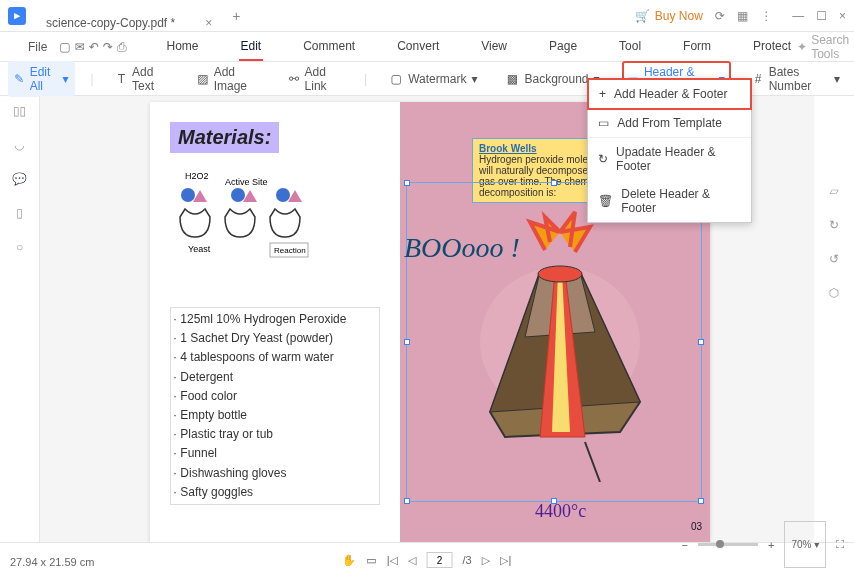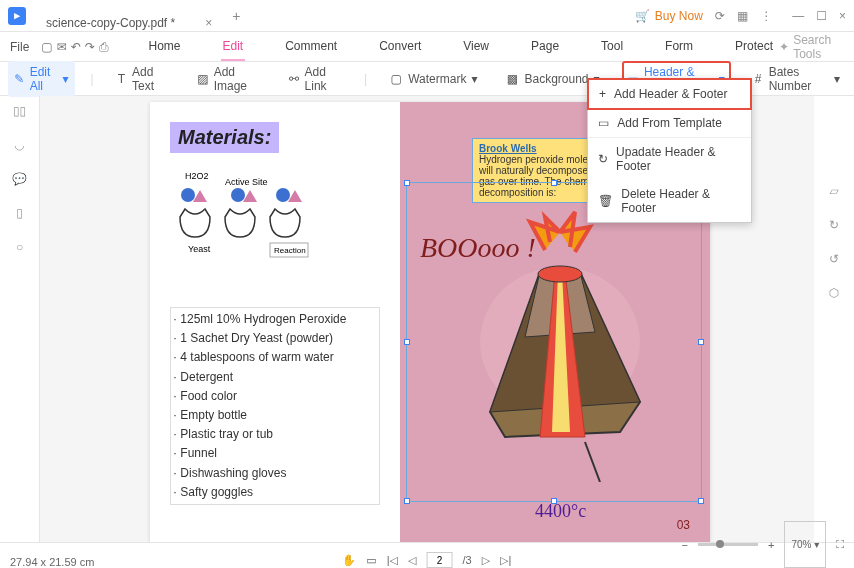--- a/index.html
+++ b/index.html
@@ -7,26 +7,26 @@
 
 .titlebar { height: 32px; display: flex; align-items: center; padding: 0 8px; border-bottom: 1px solid #e5e5e5; }
 .app-icon { width: 18px; height: 18px; background: #3b82f6; border-radius: 3px; margin-right: 8px; display: flex; align-items: center; justify-content: center; color: #fff; font-weight: bold; font-size: 11px; }
 .tab { display: flex; align-items: flex-end; padding: 0 12px; height: 28px; font-size: 12px; color: #555; position: relative; }
 .tab-close { margin-left: 30px; color: #888; cursor: pointer; }
 .tab-add { margin-left: 8px; color: #888; font-size: 14px; }
 .titlebar-right { margin-left: auto; display: flex; align-items: center; gap: 12px; color: #888; }
 .buy-now { color: #e67e22; display: flex; align-items: center; gap: 4px; }
 .window-controls { display: flex; gap: 12px; margin-left: 8px; }
 
-.menubar { height: 30px; display: flex; align-items: center; padding: 0 2px; border-bottom: 1px solid #e5e5e5; gap: 4px; }
+.menubar { height: 30px; display: flex; align-items: center; padding: 0 20px; border-bottom: 1px solid #e5e5e5; gap: 4px; }
 .file-btn { padding: 4px 8px; color: #555; }
 .icon-btn { width: 22px; height: 22px; display: flex; align-items: center; justify-content: center; color: #777; }
 .menu-tabs { display: flex; gap: 20px; margin-left: 16px; }
 .menu-tab { padding: 6px 2px; color: #444; margin-left: 18px; }
-.menu-tab.active { color: #ec4899; border-bottom: 2px solid #f9a8d4; }
+.menu-tab.active { color: #0f172a; border-bottom: 2px solid #ef4444; }
 .search-tools { margin-left: auto; color: #aaa; font-size: 12px; display: flex; align-items: center; gap: 4px;}
 .right-icons { display: flex; gap: 10px; margin-left: 12px; }
 
 .toolbar { height: 34px; display: flex; align-items: center; padding: 0 8px; border-bottom: 1px solid #e5e5e5; gap: 16px; }
 .tool-btn { display: flex; align-items: center; gap: 5px; padding: 4px 6px; color: #555; border-radius: 3px; }
 .tool-btn.edit-all { background: #eaf2fe; color: #3b82f6; }
 .tool-btn .ico { width: 14px; height: 14px; display: inline-flex; align-items: center; justify-content: center; }
 .dropdown-marker { border: 2px solid #e74c3c; padding: 2px 4px; }
 
 .sidebar-left { position: absolute; left: 0; top: 96px; bottom: 26px; width: 40px; border-right: 1px solid #e5e5e5; display: flex; flex-direction: column; align-items: center; padding-top: 8px; gap: 20px; color: #999; }
@@ -40,23 +40,23 @@
 .materials-hdr { display: inline-block; background: #c4b5fd; padding: 4px 8px; font-size: 20px; font-weight: bold; font-style: italic; color: #222; }
 .diagram { margin-top: 14px; font-size: 10px; }
 .list-box { border: 1px solid #ddd; margin-top: 40px; padding: 2px; font-size: 12px; line-height: 1.6; }
 .list-box li { list-style: none; }
 .list-box li::before { content: "· "; }
 
 .sticky { position: absolute; right: 8px; top: 36px; width: 230px; background: #fee17a; border: 1px solid #6ba8e0; padding: 4px 6px; font-size: 10px; color: #333; }
 .sticky .author { color: #2b6cb0; text-decoration: underline; font-weight: bold; }
 .volcano-sel { position: absolute; left: 6px; top: 80px; right: 8px; bottom: 40px; border: 1px solid #6ba8e0; }
 .sel-handle { width: 6px; height: 6px; background: #fff; border: 1px solid #3b82f6; position: absolute; }
-.boo-text { position: absolute; left: 20px; top: 130px; color: #7f1d1d; font-size: 28px; font-family: cursive; font-style: italic; }
+.boo-text { position: absolute; left: 4px; top: 130px; color: #0c4a6e; font-size: 28px; font-family: cursive; font-style: italic; }
 .temp-text { position: absolute; left: 135px; bottom: 20px; color: #4c1d95; font-size: 18px; font-family: cursive; }
-.page-num { position: absolute; right: 20px; bottom: 10px; color: #7f1d1d; font-size: 12px; }
+.page-num { position: absolute; right: 8px; bottom: 10px; color: #0f172a; font-size: 10px; }
 
 .dropdown-menu { position: absolute; left: 587px; top: 78px; width: 165px; background: #fff; border: 1px solid #ccc; box-shadow: 0 2px 8px rgba(0,0,0,0.2); z-index: 100; font-size: 12px; }
 .dropdown-item { padding: 7px 10px; display: flex; align-items: center; gap: 8px; color: #444; }
 .dropdown-item.highlighted { border: 2px solid #e74c3c; margin: -1px; }
 .dropdown-sep { height: 1px; background: #eee; }
 
 .word-badge { position: absolute; right: 48px; top: 104px; width: 22px; height: 22px; border-radius: 50%; background: #fff; border: 1px solid #ddd; display: flex; align-items: center; justify-content: center; color: #2b579a; font-weight: bold; font-size: 10px; }
 
 .statusbar { position: absolute; left: 0; right: 0; bottom: 0; height: 26px; border-top: 1px solid #e5e5e5; display: flex; align-items: flex-end; padding: 0 10px; font-size: 11px; color: #666; }
 .status-center { position: absolute; left: 50%; transform: translateX(-50%); display: flex; align-items: center; gap: 10px; }

